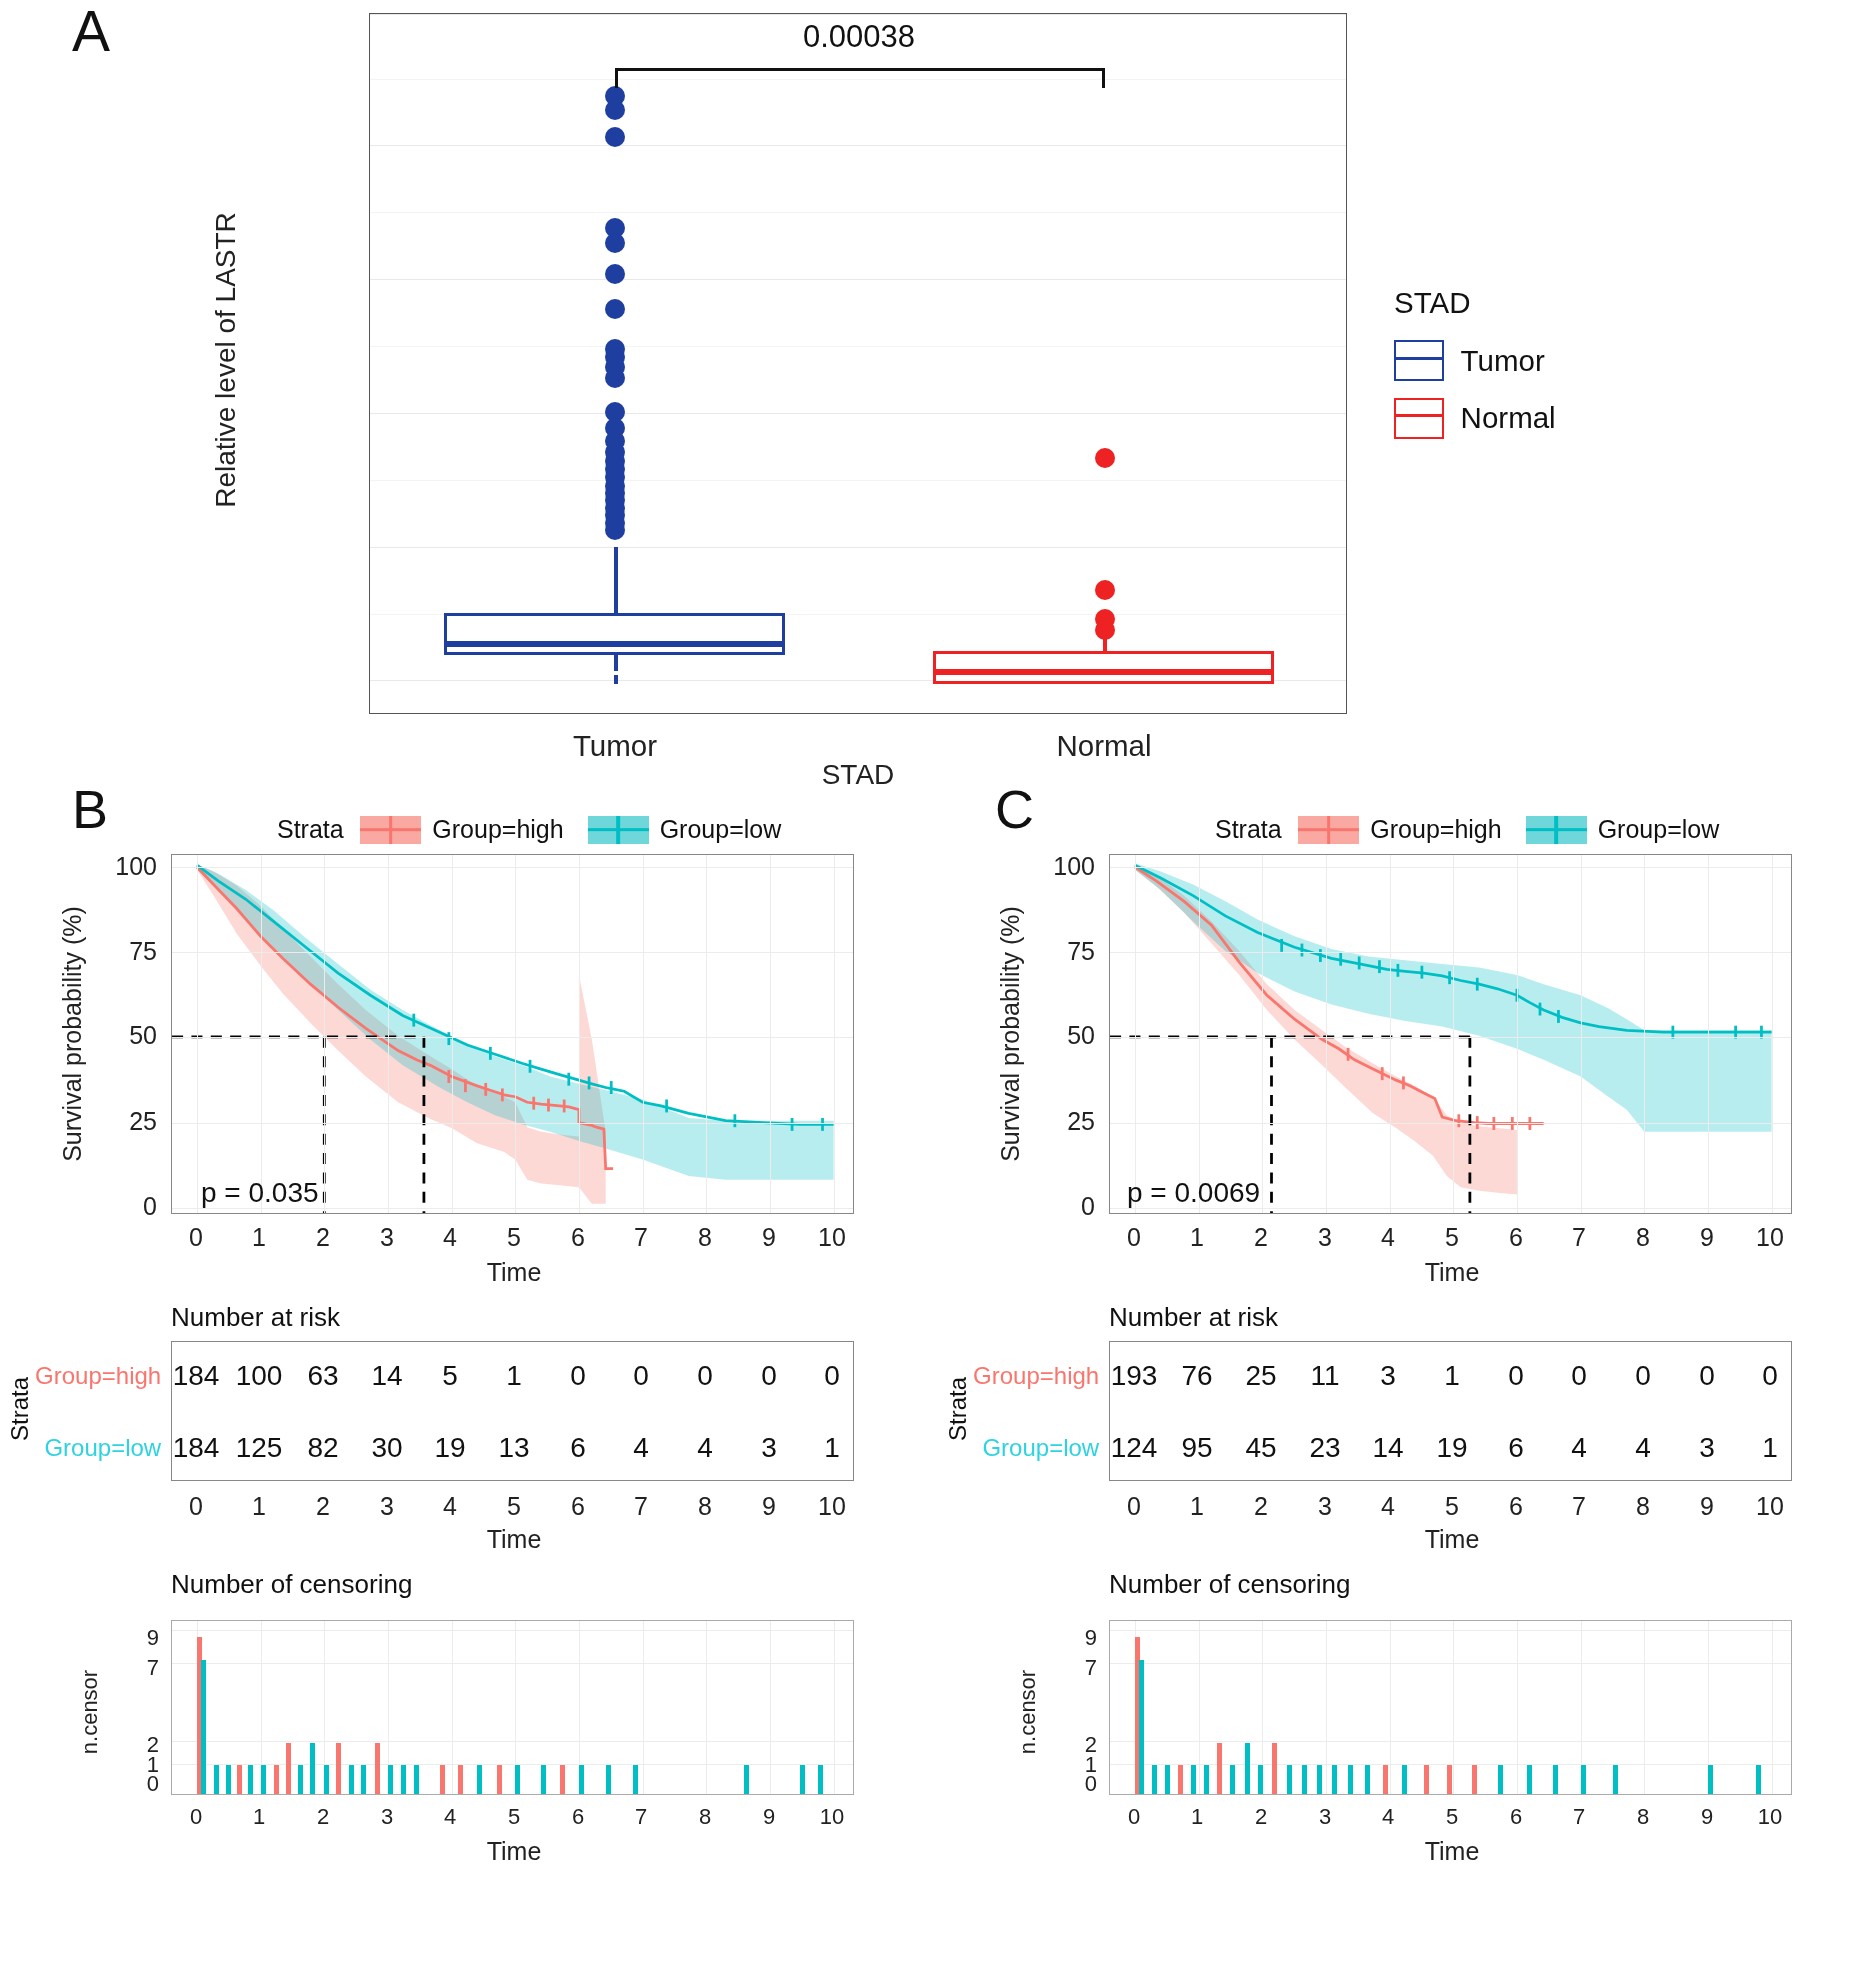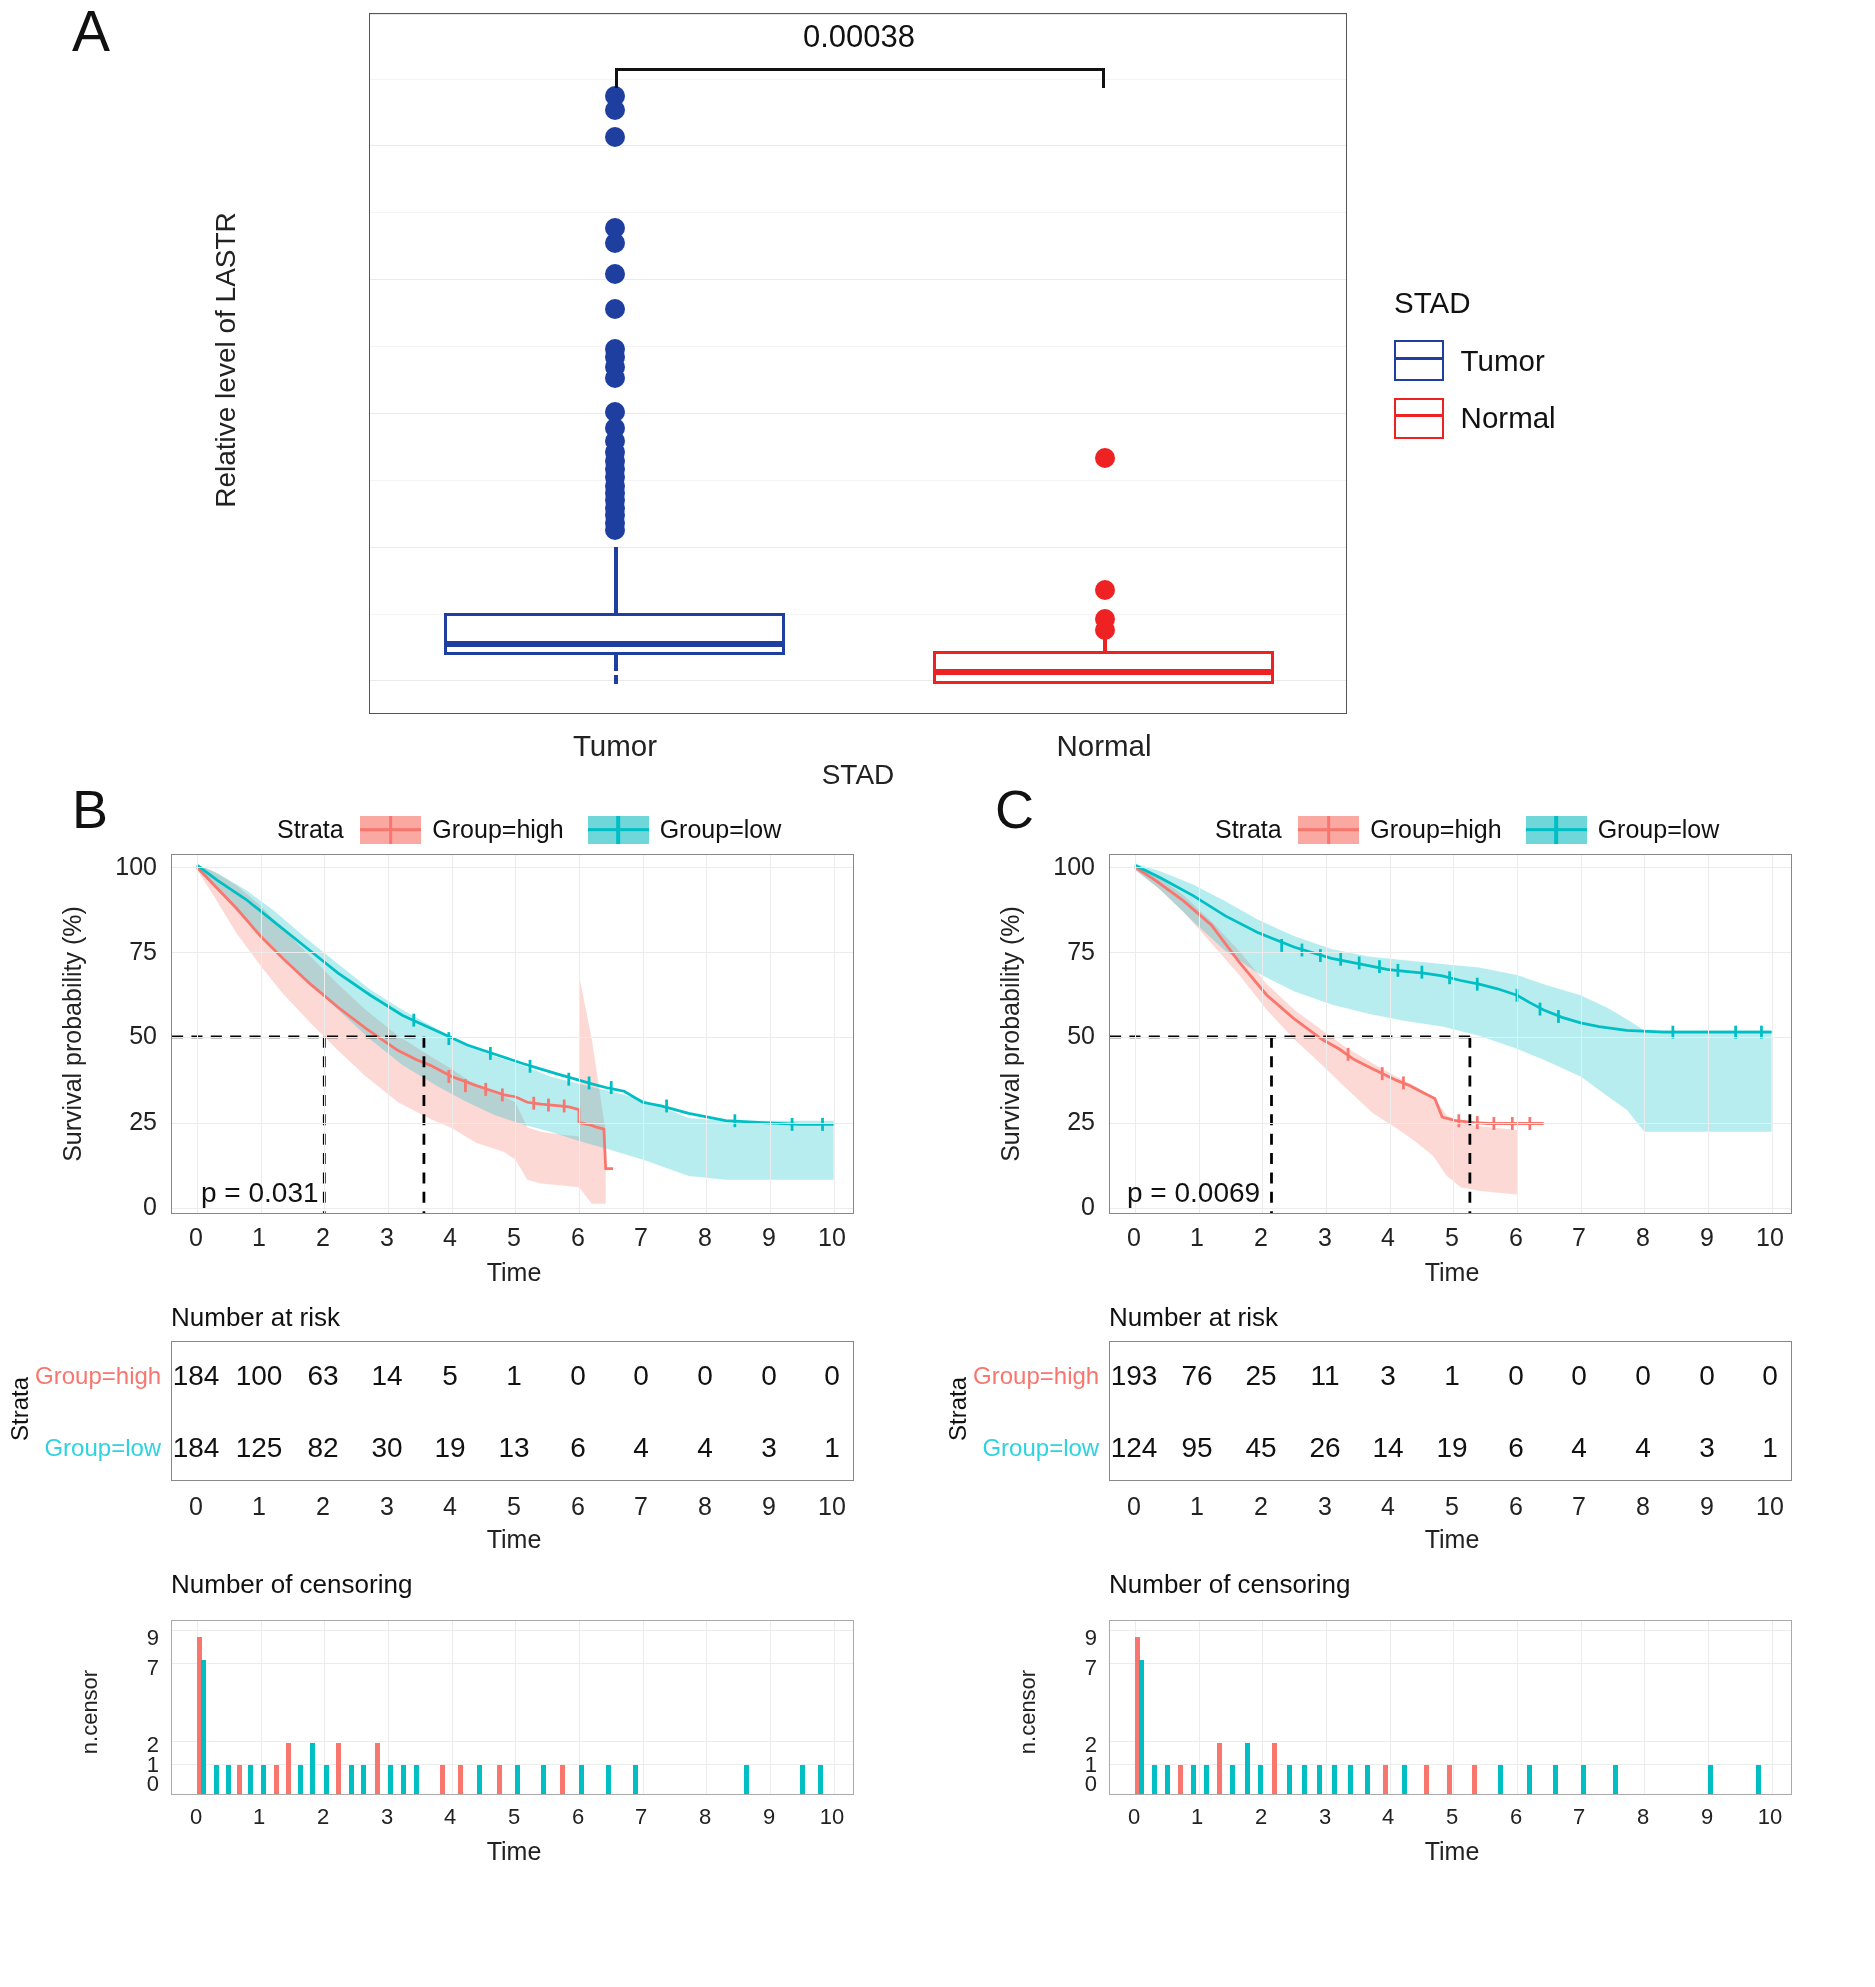--- a/index.html
+++ b/index.html
@@ -234,21 +234,21 @@
           <line x1="672" y1="285" x2="672" y2="299"></line>
         <line x1="705" y1="285" x2="705" y2="299"></line>
       </g>
 
       <line x1="0" y1="197" x2="273" y2="197" stroke="#000" stroke-width="3" stroke-dasharray="12,9"></line>
       <line x1="165" y1="197" x2="165" y2="388" stroke="#000" stroke-width="3" stroke-dasharray="12,9"></line>
       <line x1="273" y1="197" x2="273" y2="388" stroke="#000" stroke-width="3" stroke-dasharray="12,9"></line>
     </svg>
   </div>
 
-  <div class="km-p" style="left:201px;top:388px;">p = 0.031</div>
+  <div class="km-p" style="left:201px;top:388px;">p = 0.035</div>
 
   <div class="km-xtick" style="left:196px;top:434px;">0</div>
   <div class="km-xtick" style="left:259px;top:434px;">1</div>
   <div class="km-xtick" style="left:323px;top:434px;">2</div>
   <div class="km-xtick" style="left:387px;top:434px;">3</div>
   <div class="km-xtick" style="left:450px;top:434px;">4</div>
   <div class="km-xtick" style="left:514px;top:434px;">5</div>
   <div class="km-xtick" style="left:578px;top:434px;">6</div>
   <div class="km-xtick" style="left:641px;top:434px;">7</div>
   <div class="km-xtick" style="left:705px;top:434px;">8</div>
@@ -492,21 +492,21 @@
   <div class="risk-val" style="left:514px;top:587px;">1</div>
   <div class="risk-val" style="left:578px;top:587px;">0</div>
   <div class="risk-val" style="left:641px;top:587px;">0</div>
   <div class="risk-val" style="left:705px;top:587px;">0</div>
   <div class="risk-val" style="left:769px;top:587px;">0</div>
   <div class="risk-val" style="left:832px;top:587px;">0</div>
 
   <div class="risk-val" style="left:196px;top:659px;">124</div>
   <div class="risk-val" style="left:259px;top:659px;">95</div>
   <div class="risk-val" style="left:323px;top:659px;">45</div>
-  <div class="risk-val" style="left:387px;top:659px;">26</div>
+  <div class="risk-val" style="left:387px;top:659px;">23</div>
   <div class="risk-val" style="left:450px;top:659px;">14</div>
   <div class="risk-val" style="left:514px;top:659px;">19</div>
   <div class="risk-val" style="left:578px;top:659px;">6</div>
   <div class="risk-val" style="left:641px;top:659px;">4</div>
   <div class="risk-val" style="left:705px;top:659px;">4</div>
   <div class="risk-val" style="left:769px;top:659px;">3</div>
   <div class="risk-val" style="left:832px;top:659px;">1</div>
 
   <div class="km-xtick" style="left:196px;top:703px;">0</div>
   <div class="km-xtick" style="left:259px;top:703px;">1</div>

